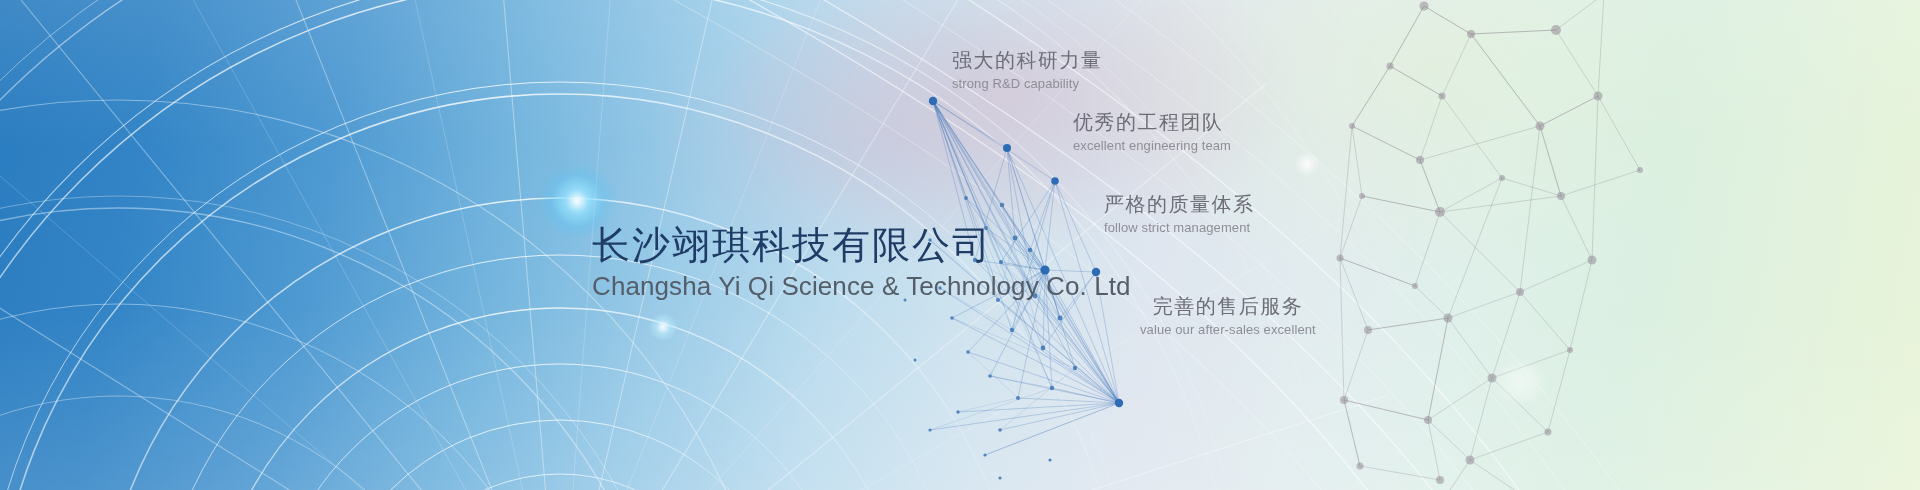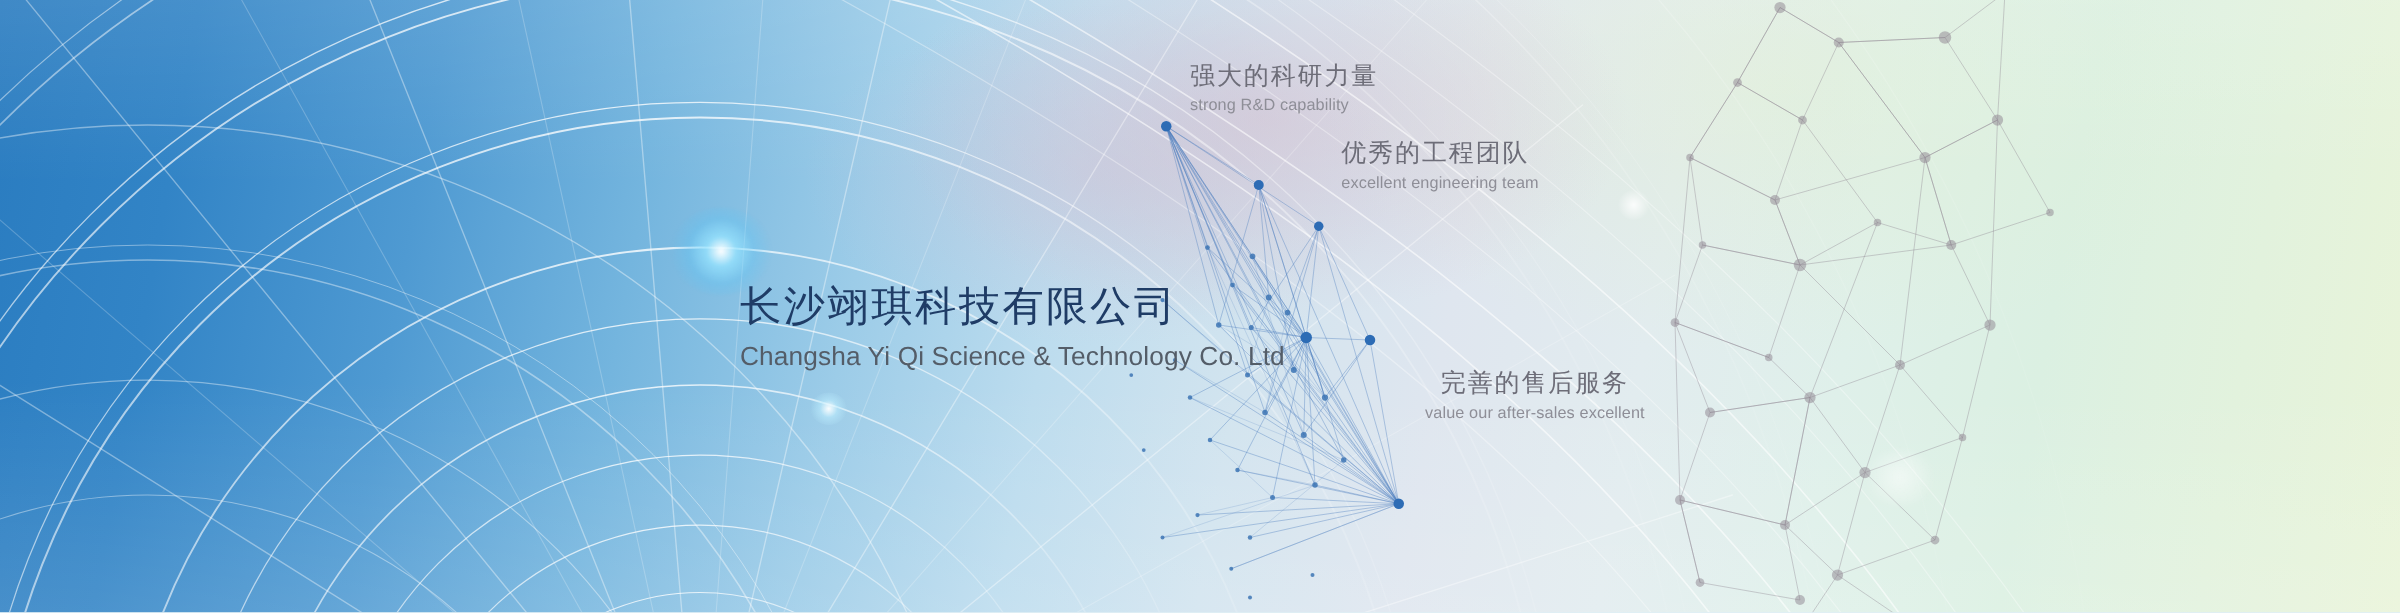--- a/index.html
+++ b/index.html
@@ -76,30 +76,30 @@
 
   
   #brand{
     position:absolute;
     left:592px;
     top:222px;
     width:480px;
   }
   #brand .cn{
     font-family:"DejaVu Serif","Liberation Serif",serif;
-    font-size:33px;
+    font-size:38px;
     line-height:46px;
     letter-spacing:2px;
     color:#1f3c66;
     white-space:nowrap;
   }
   #brand .en{
     margin-top:5px;
     font-family:"Liberation Sans","DejaVu Sans",sans-serif;
-    font-size:21px;
+    font-size:26px;
     line-height:26px;
     letter-spacing:0.1px;
     color:#545d68;
     white-space:nowrap;
   }
 
   .feature{position:absolute;white-space:nowrap;}
   .feature .f-cn{
     font-family:"DejaVu Serif","Liberation Serif",serif;
     font-size:20px;
@@ -429,19 +429,23 @@
   <div class="feature" id="feature-1">
     <div class="f-cn">优秀的工程团队</div>
     <div class="f-en">excellent engineering team</div>
   </div>
 
   <div class="feature" id="feature-0">
     <div class="f-cn">强大的科研力量</div>
     <div class="f-en">strong R&amp;D capability</div>
   </div>
 
+  <div class="feature" id="feature-2">
+    <div class="f-cn">严格的质量体系</div>
+    <div class="f-en">follow strict management</div>
+  </div>
 
   <div class="feature" id="feature-3">
     <div class="f-cn">完善的售后服务</div>
     <div class="f-en">value our after-sales excellent</div>
   </div>
 
 </div>
 
 </body></html>

